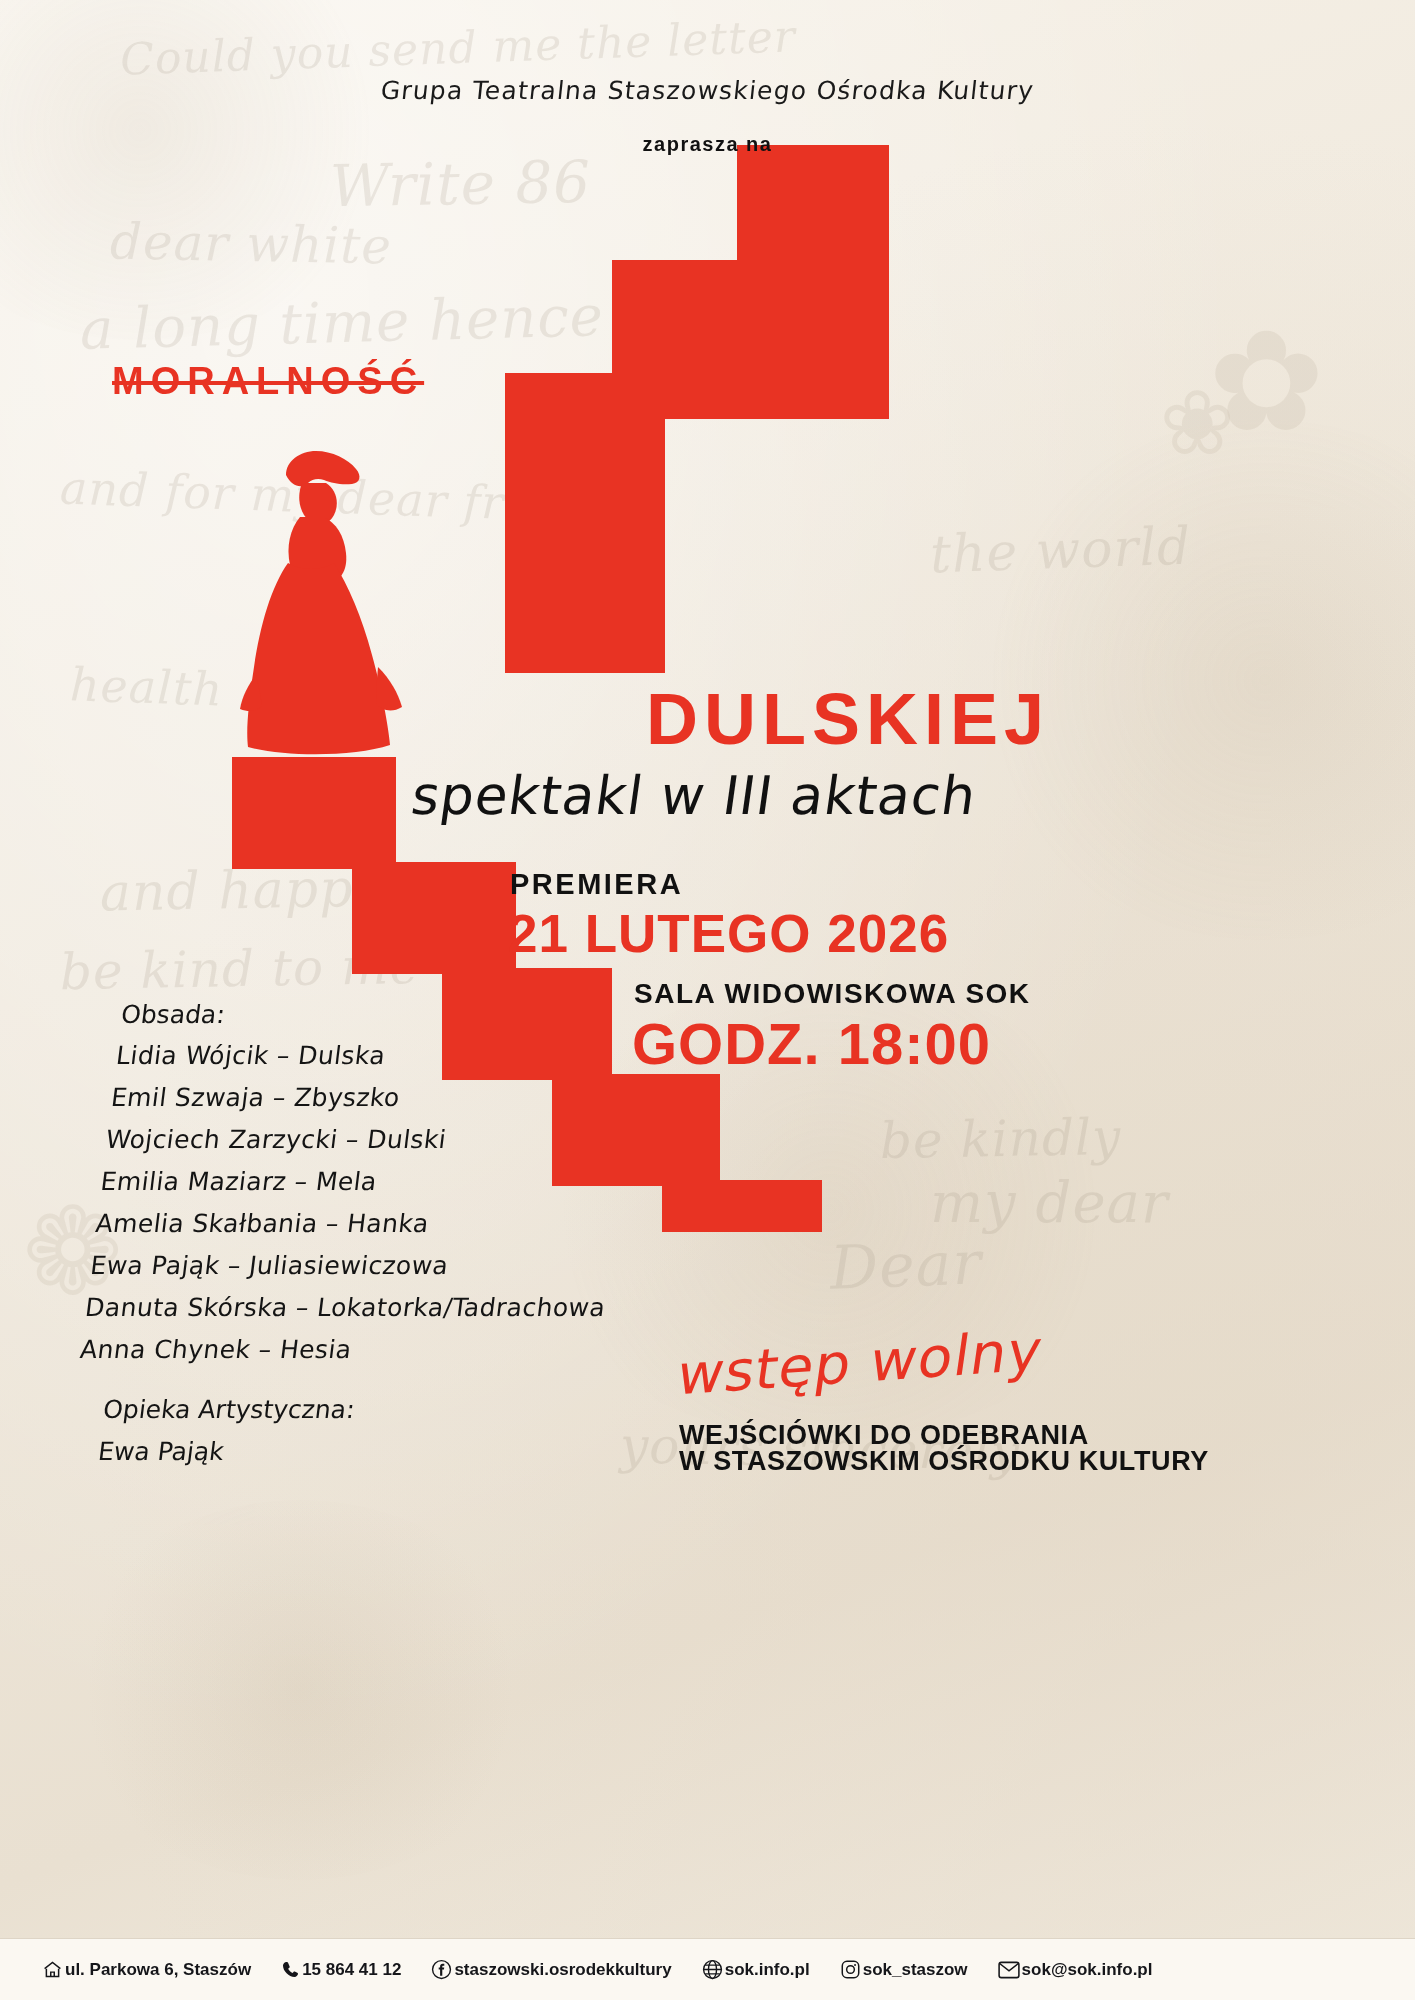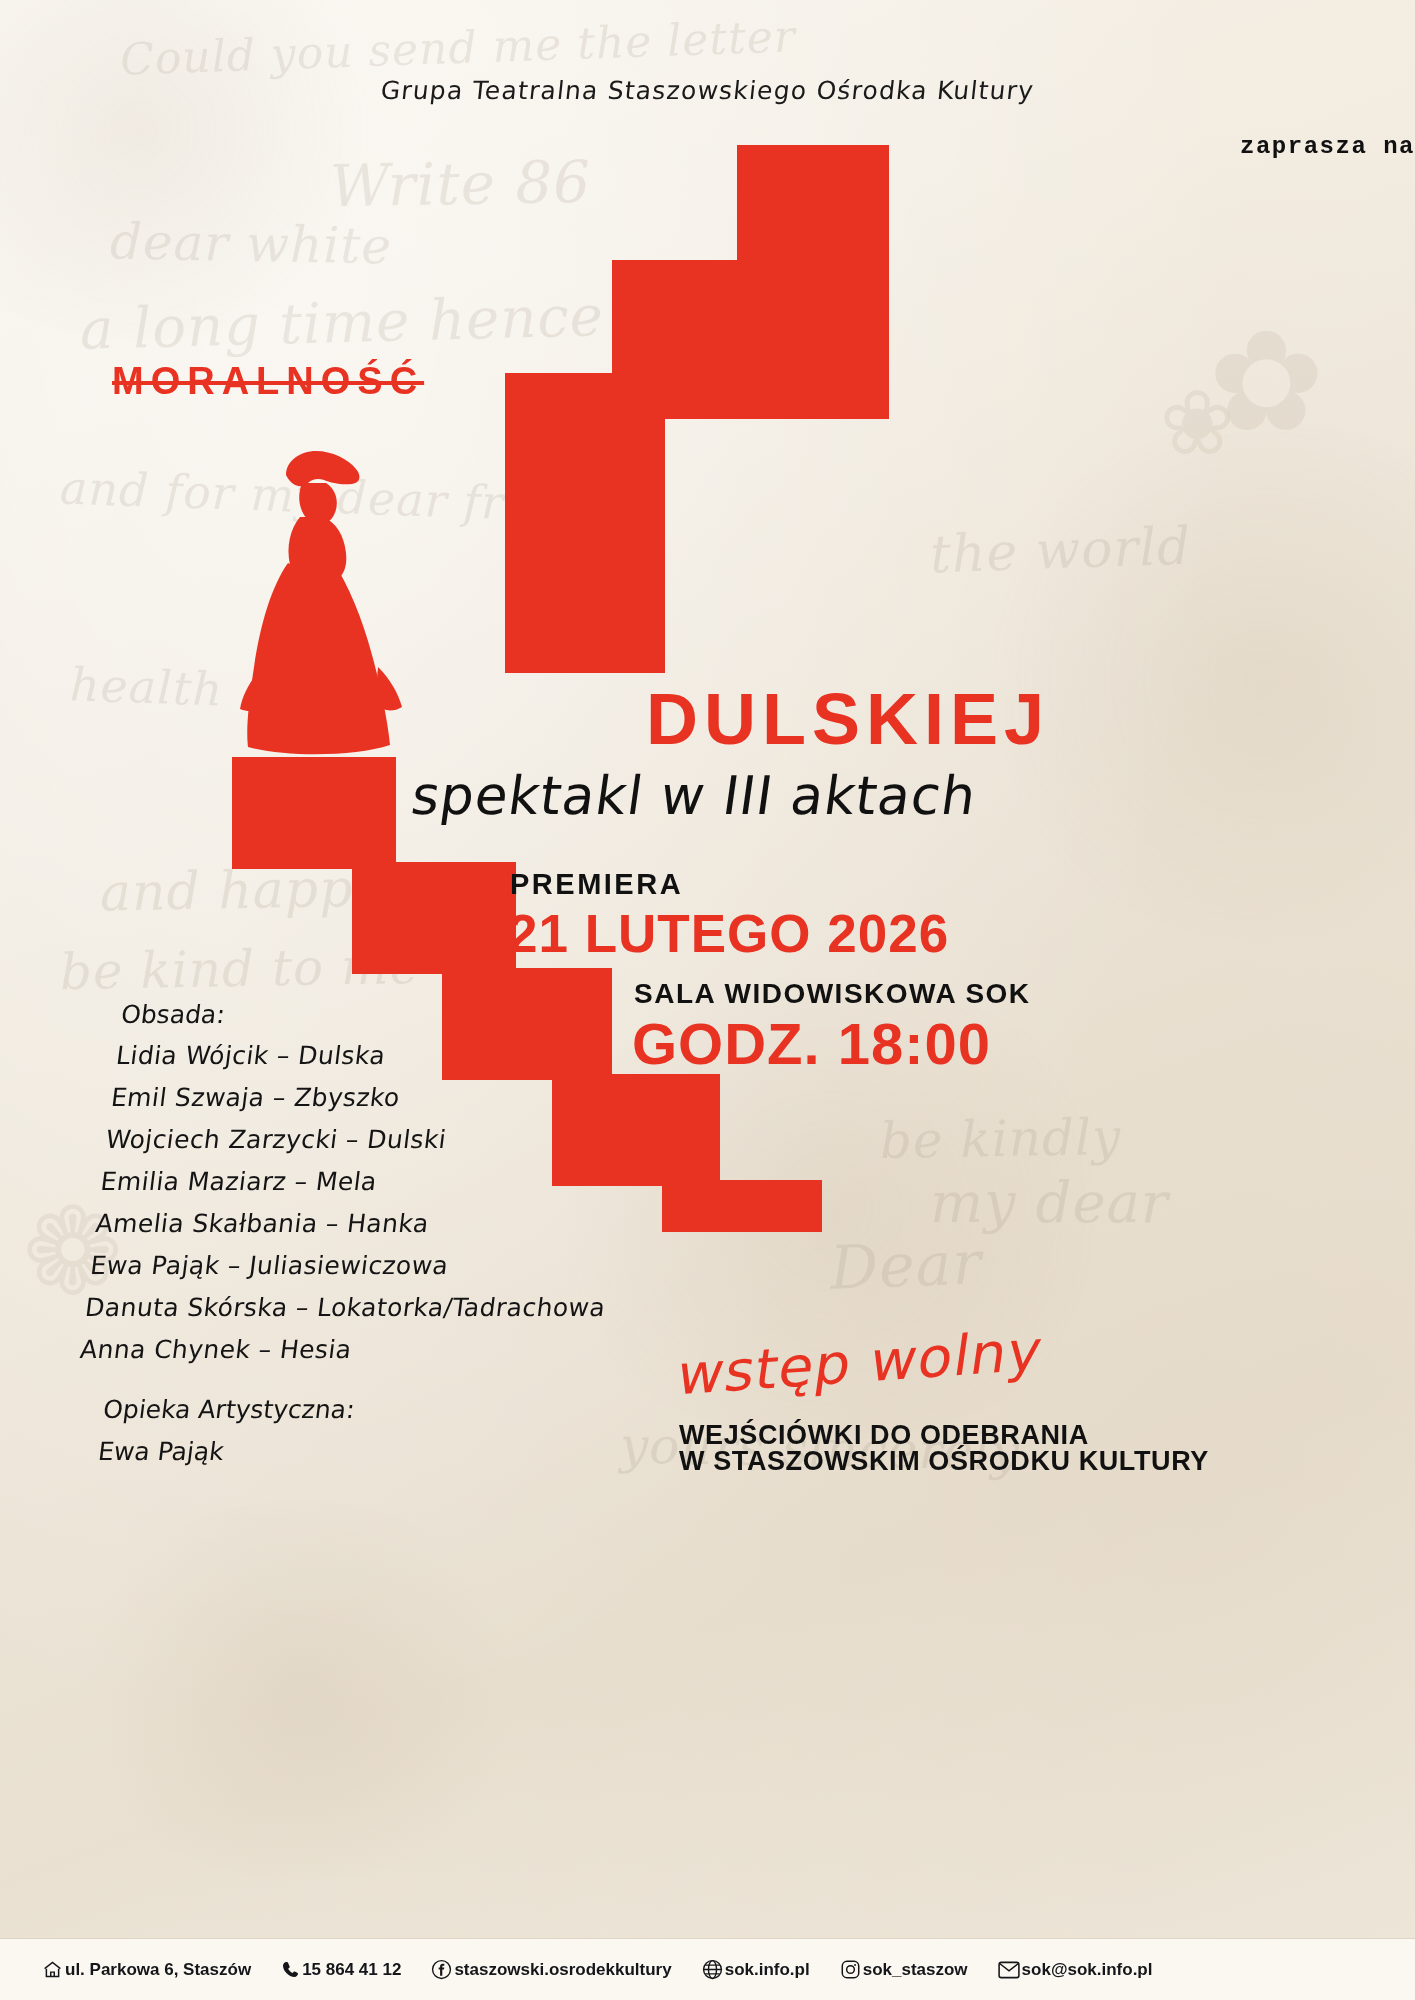--- a/index.html
+++ b/index.html
@@ -54,24 +54,23 @@
   .grp{
     position:absolute;top:76px;left:0;width:100%;
     text-align:center;
     font-family:"DejaVu Sans", sans-serif;
     font-size:25px;letter-spacing:1.2px;
     color:#1a1a1a;
     transform:skewX(-6deg);
   }
   .invite{
     position:absolute;top:133px;left:0;width:100%;
-    text-align:right;
-    font-size:24px;font-weight:bold;letter-spacing:1.5px;
+    text-align:center;
+    font-size:20px;font-weight:bold;letter-spacing:1.5px;
     color:#111;
-    font-family:Liberation Mono, monospace;
   }
 
   
   .moralnosc{
     position:absolute;top:360px;left:112px;
     font-size:38px;font-weight:bold;letter-spacing:7px;
     color:#e83323;
     text-decoration:line-through;
     text-decoration-thickness:4px;
   }

